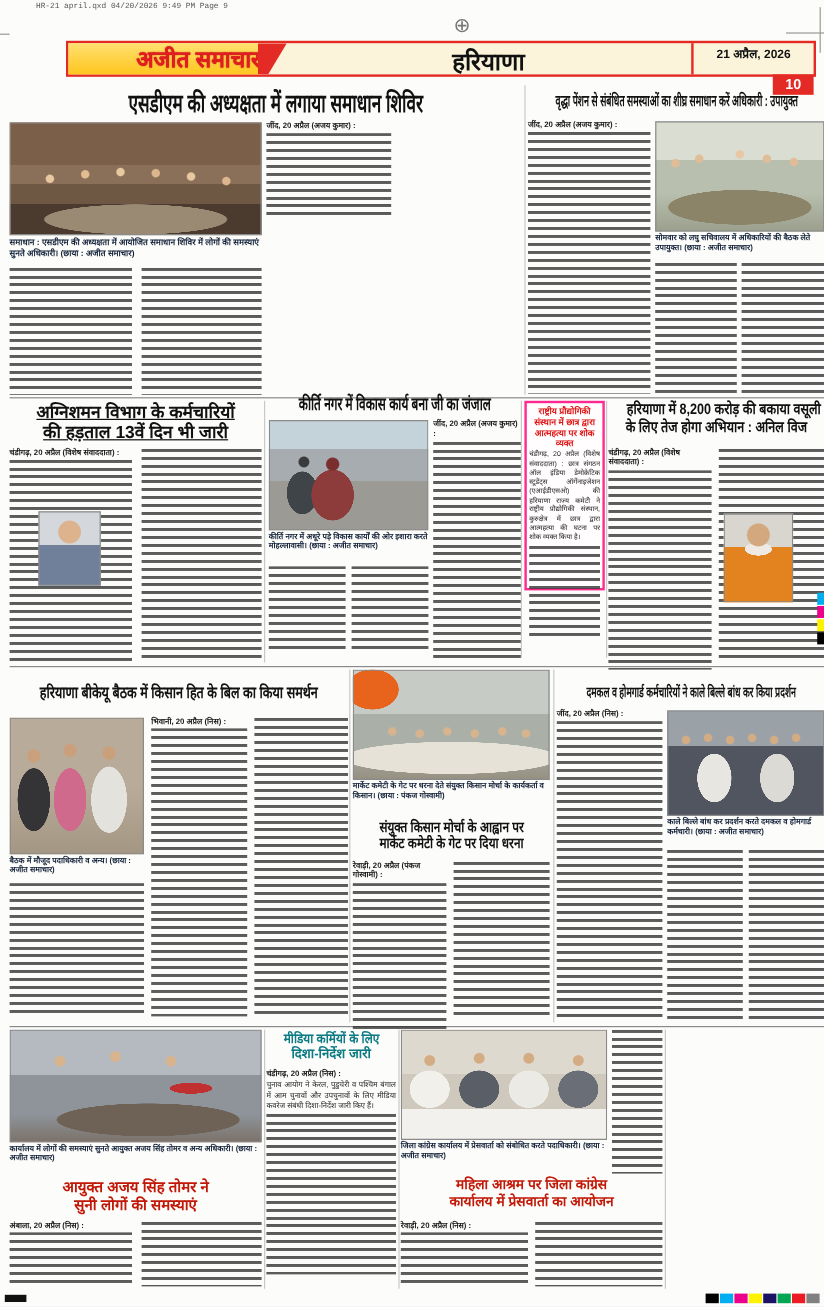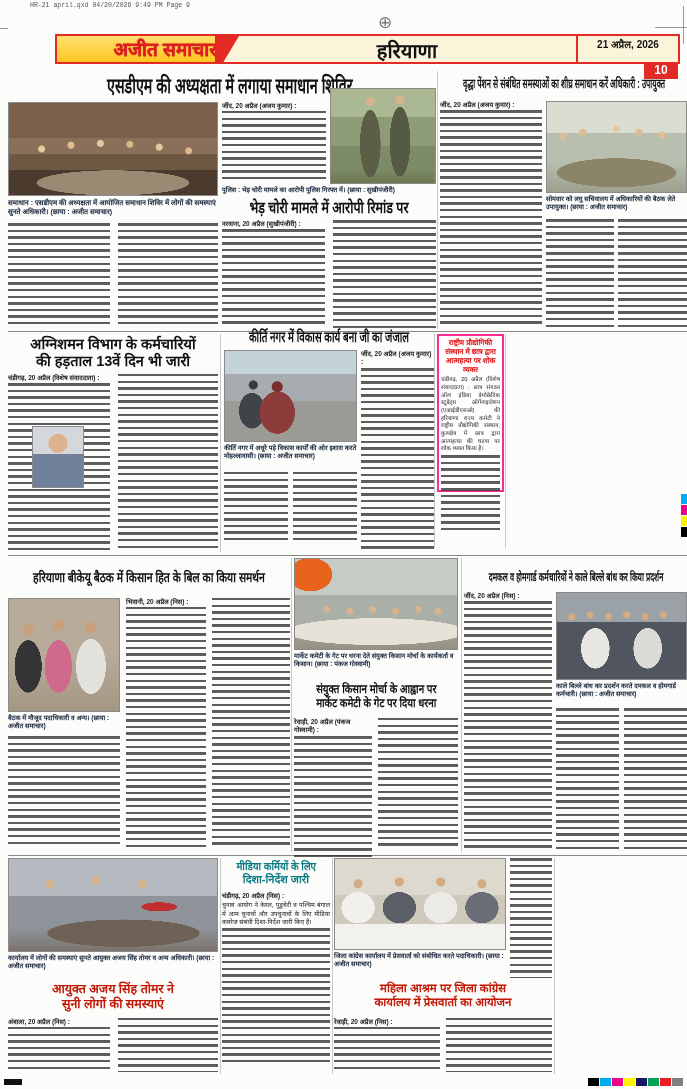--- a/index.html
+++ b/index.html
@@ -183,51 +183,39 @@
       <div class="lines" style="height:70px;"></div>
     </div>
     <div class="col" style="left:0;top:152px;width:102px;">
         <div class="lines" style="height:106px;"></div>
       </div>
     <div class="col" style="left:110px;top:152px;width:100px;">
         <div class="lines" style="height:106px;"></div>
       </div>
   </div>
 
-  <div class="article" style="left:222px;top:88px;width:214px;height:243px;">
-    <div class="ph ph-police" style="left:108px;top:0;width:106px;height:96px;"></div>
-    <div class="caption" style="left:0;top:98px;width:214px;font-size:6.5px;">पुलिस : भेड़ चोरी मामले का आरोपी पुलिस गिरफ्त में। (छाया : सुखीपंजीरी)</div>
-    <div class="hsq" style="top:108px;font-size:16px;transform:translateX(-50%) scaleX(.78);transform-origin:center top;">भेड़ चोरी मामले में आरोपी रिमांड पर</div>
-    <div class="col" style="left:0;top:132px;width:103px;">
-      <div class="dateline">नरवाना, 20 अप्रैल (सुखीपंजीरी) :</div>
-      <div class="lines" style="height:98px;"></div>
-    </div>
-    <div class="col" style="left:111px;top:132px;width:103px;">
-        <div class="lines" style="height:108px;"></div>
-      </div>
-  </div>
 
   <div class="article" style="left:440px;top:71px;width:247px;height:260px;">
     <div class="hsq" style="top:3px;font-size:13px;transform:translateX(-50%) scaleX(.58);transform-origin:center top;">वृद्धा पेंशन से संबंधित समस्याओं का शीघ्र समाधान करें अधिकारी : उपायुक्त</div>
     <div class="col" style="left:0;top:30px;width:102px;">
       <div class="dateline">जींद, 20 अप्रैल (अजय कुमार) :</div>
       <div class="lines" style="height:218px;"></div>
     </div>
     <div class="ph ph-a3" style="left:106px;top:30px;width:141px;height:92px;"></div>
     <div class="caption" style="left:106px;top:124px;width:141px;font-size:6.5px;">सोमवार को लघु सचिवालय में अधिकारियों की बैठक लेते उपायुक्त। (छाया : अजीत समाचार)</div>
     <div class="col" style="left:106px;top:148px;width:68px;">
         <div class="lines" style="height:110px;"></div>
       </div>
     <div class="col" style="left:178px;top:148px;width:69px;">
         <div class="lines" style="height:110px;"></div>
       </div>
   </div>
 
   <div class="article" style="left:8px;top:334px;width:210px;height:218px;">
-    <div class="hl hl2" style="top:2px;font-size:14.5px;">
+    <div class="hl hl2" style="top:2px;font-size:14.5px;text-decoration:underline;">
       <span>अग्निशमन विभाग के कर्मचारियों</span>
       <span>की हड़ताल 13वें दिन भी जारी</span>
     </div>
     <div class="col" style="left:0;top:40px;width:102px;">
       <div class="dateline">चंडीगढ़, 20 अप्रैल (विशेष संवाददाता) :</div>
       <div class="lines" style="height:168px;"></div>
     </div>
     <div class="col" style="left:110px;top:40px;width:100px;">
         <div class="lines" style="height:176px;"></div>
       </div>
@@ -249,20 +237,34 @@
         <div class="lines" style="height:70px;"></div>
       </div>
   </div>
 
   <div id="shok-box">
     <div class="bh">राष्ट्रीय प्रौद्योगिकी संस्थान में छात्र द्वारा आत्महत्या पर शोक व्यक्त</div>
     <div class="snippet" style="font-size:5.8px;">चंडीगढ़, 20 अप्रैल (विशेष संवाददाता) : छात्र संगठन ऑल इंडिया डेमोक्रेटिक स्टूडेंट्स ऑर्गेनाइजेशन (एआईडीएसओ) की हरियाणा राज्य कमेटी ने राष्ट्रीय प्रौद्योगिकी संस्थान, कुरुक्षेत्र में छात्र द्वारा आत्महत्या की घटना पर शोक व्यक्त किया है।</div>
     <div class="lines" style="height:78px;margin-top:2px;"></div>
   </div>
 
+  <div class="article" style="left:507px;top:334px;width:180px;height:218px;">
+    <div class="hl hl2" style="top:0;font-size:12.5px;">
+      <span style="display:inline-block;white-space:nowrap;transform:scaleX(.84);transform-origin:center;">हरियाणा में 8,200 करोड़ की बकाया वसूली</span>
+      <span style="display:inline-block;white-space:nowrap;transform:scaleX(.84);transform-origin:center;">के लिए तेज होगा अभियान : अनिल विज</span>
+    </div>
+    <div class="col" style="left:0;top:40px;width:86px;">
+      <div class="dateline">चंडीगढ़, 20 अप्रैल (विशेष संवाददाता) :</div>
+      <div class="lines" style="height:166px;"></div>
+    </div>
+    <div class="col" style="left:92px;top:40px;width:88px;">
+        <div class="lines" style="height:176px;"></div>
+      </div>
+    <div class="ph ph-vij" style="left:96px;top:94px;width:58px;height:74px;"></div>
+  </div>
 
   <div class="article" style="left:8px;top:560px;width:282px;height:292px;">
     <div class="hsq" style="top:8px;font-size:13.5px;transform:translateX(-50%) scaleX(.78);transform-origin:center top;">हरियाणा बीकेयू बैठक में किसान हित के बिल का किया समर्थन</div>
     <div class="ph ph-c1" style="left:0;top:38px;width:112px;height:114px;"></div>
     <div class="caption" style="left:0;top:154px;width:112px;font-size:6.5px;">बैठक में मौजूद पदाधिकारी व अन्य। (छाया : अजीत समाचार)</div>
     <div class="col" style="left:0;top:176px;width:112px;">
         <div class="lines" style="height:112px;"></div>
       </div>
     <div class="col" style="left:118px;top:38px;width:80px;">
       <div class="dateline">भिवानी, 20 अप्रैल (निस) :</div>

